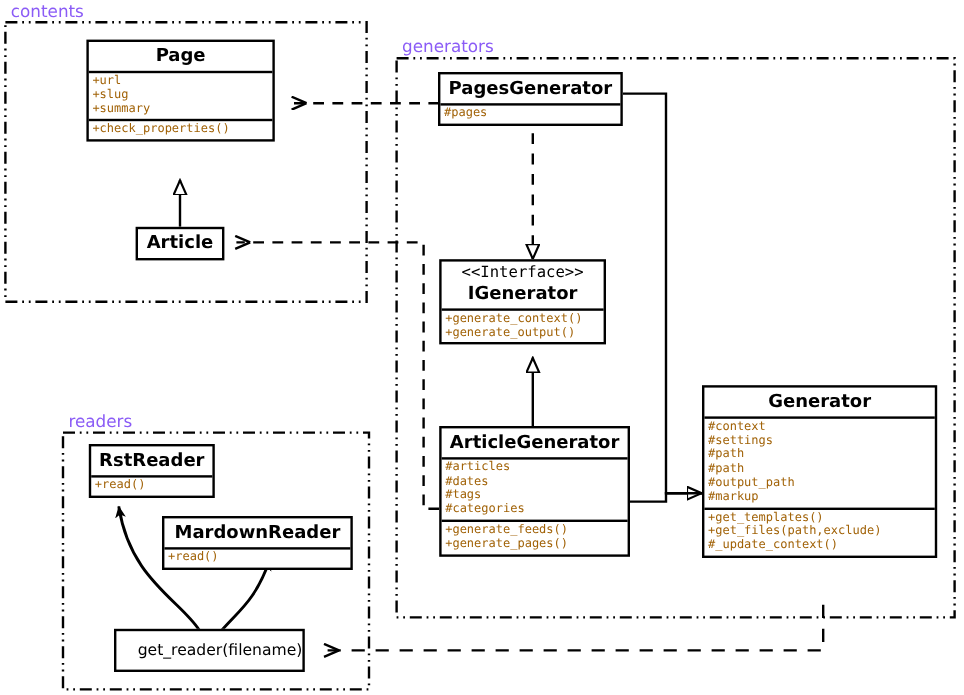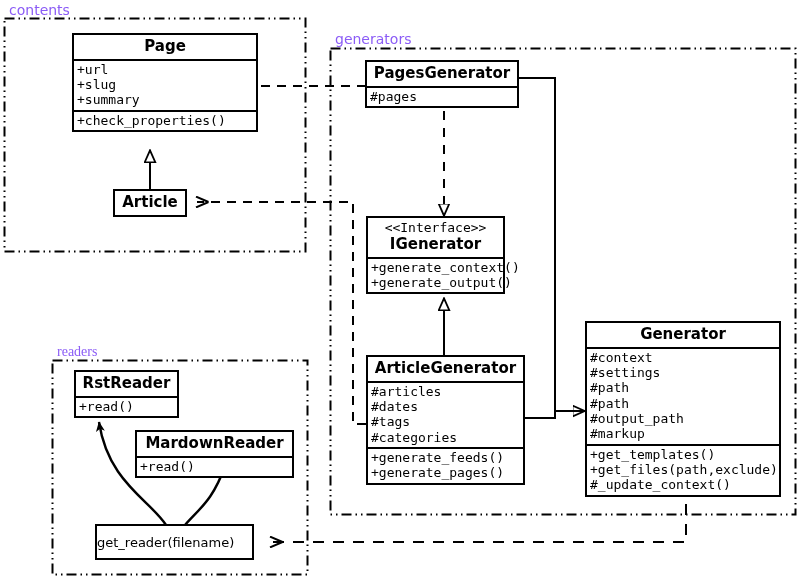--- a/index.html
+++ b/index.html
@@ -62,33 +62,33 @@
   .uml-sep {
     height: 0;
     border-top: 2px solid #000000;
   }
   .uml-compartment {
     box-sizing: border-box;
     padding: 1px 3px 2px 3px;
   }
   .uml-member {
     font-family: "DejaVu Sans Mono", monospace;
-    font-size: 13px;
-    color: #000000;
+    font-size: 10px;
+    color: #a16207;
     line-height: 1.18;
     white-space: nowrap;
   }
   .plain-box {
     position: absolute;
     box-sizing: border-box;
     border: 2px solid #000000;
     background: #ffffff;
     display: flex;
     align-items: center;
-    justify-content: flex-start;
+    justify-content: flex-end;
   }
   .plain-box span {
     font-family: "DejaVu Sans", sans-serif;
     font-size: 13px;
     color: #000000;
     white-space: nowrap;
   }
 </style>
 </head>
 <body>
@@ -128,23 +128,23 @@
 
     <path d="M 686,504 L 686,542 L 271,542" fill="none" stroke="#000000" stroke-width="2" stroke-dasharray="11,9" marker-end="url(#openArrow)"></path>
 
     <path d="M 166,525 C 150,500 108,482 99,422" fill="none" stroke="#000000" stroke-width="2.4" marker-end="url(#solidArrow)"></path>
 
     <path d="M 185,525 C 200,508 213,500 225,466" fill="none" stroke="#000000" stroke-width="2.4" marker-end="url(#solidArrow)"></path>
   </svg>
 
   <div class="pkg-label" style="left:6px; top:3px; background:#ffffff; padding:0 3px;">contents</div>
   <div class="pkg-label" style="left:332px; top:32px; background:#ffffff; padding:0 3px;">generators</div>
-  <div class="pkg-label" style="left:54px; top:345px; background:#ffffff; padding:0 3px;font-family:Liberation Serif, serif;">readers</div>
-
-  <div class="uml-class" style="left:72px; top:33px; width:186px;">
+  <div class="pkg-label" style="left:54px; top:345px; background:#ffffff; padding:0 3px;">readers</div>
+
+  <div class="uml-class" style="left:72px; top:33px; width:157px;">
     <div class="uml-name">Page</div>
     <div class="uml-sep"></div>
     <div class="uml-compartment">
       <div class="uml-member">+url</div>
       <div class="uml-member">+slug</div>
       <div class="uml-member">+summary</div>
     </div>
     <div class="uml-sep"></div>
     <div class="uml-compartment">
       <div class="uml-member">+check_properties()</div>

